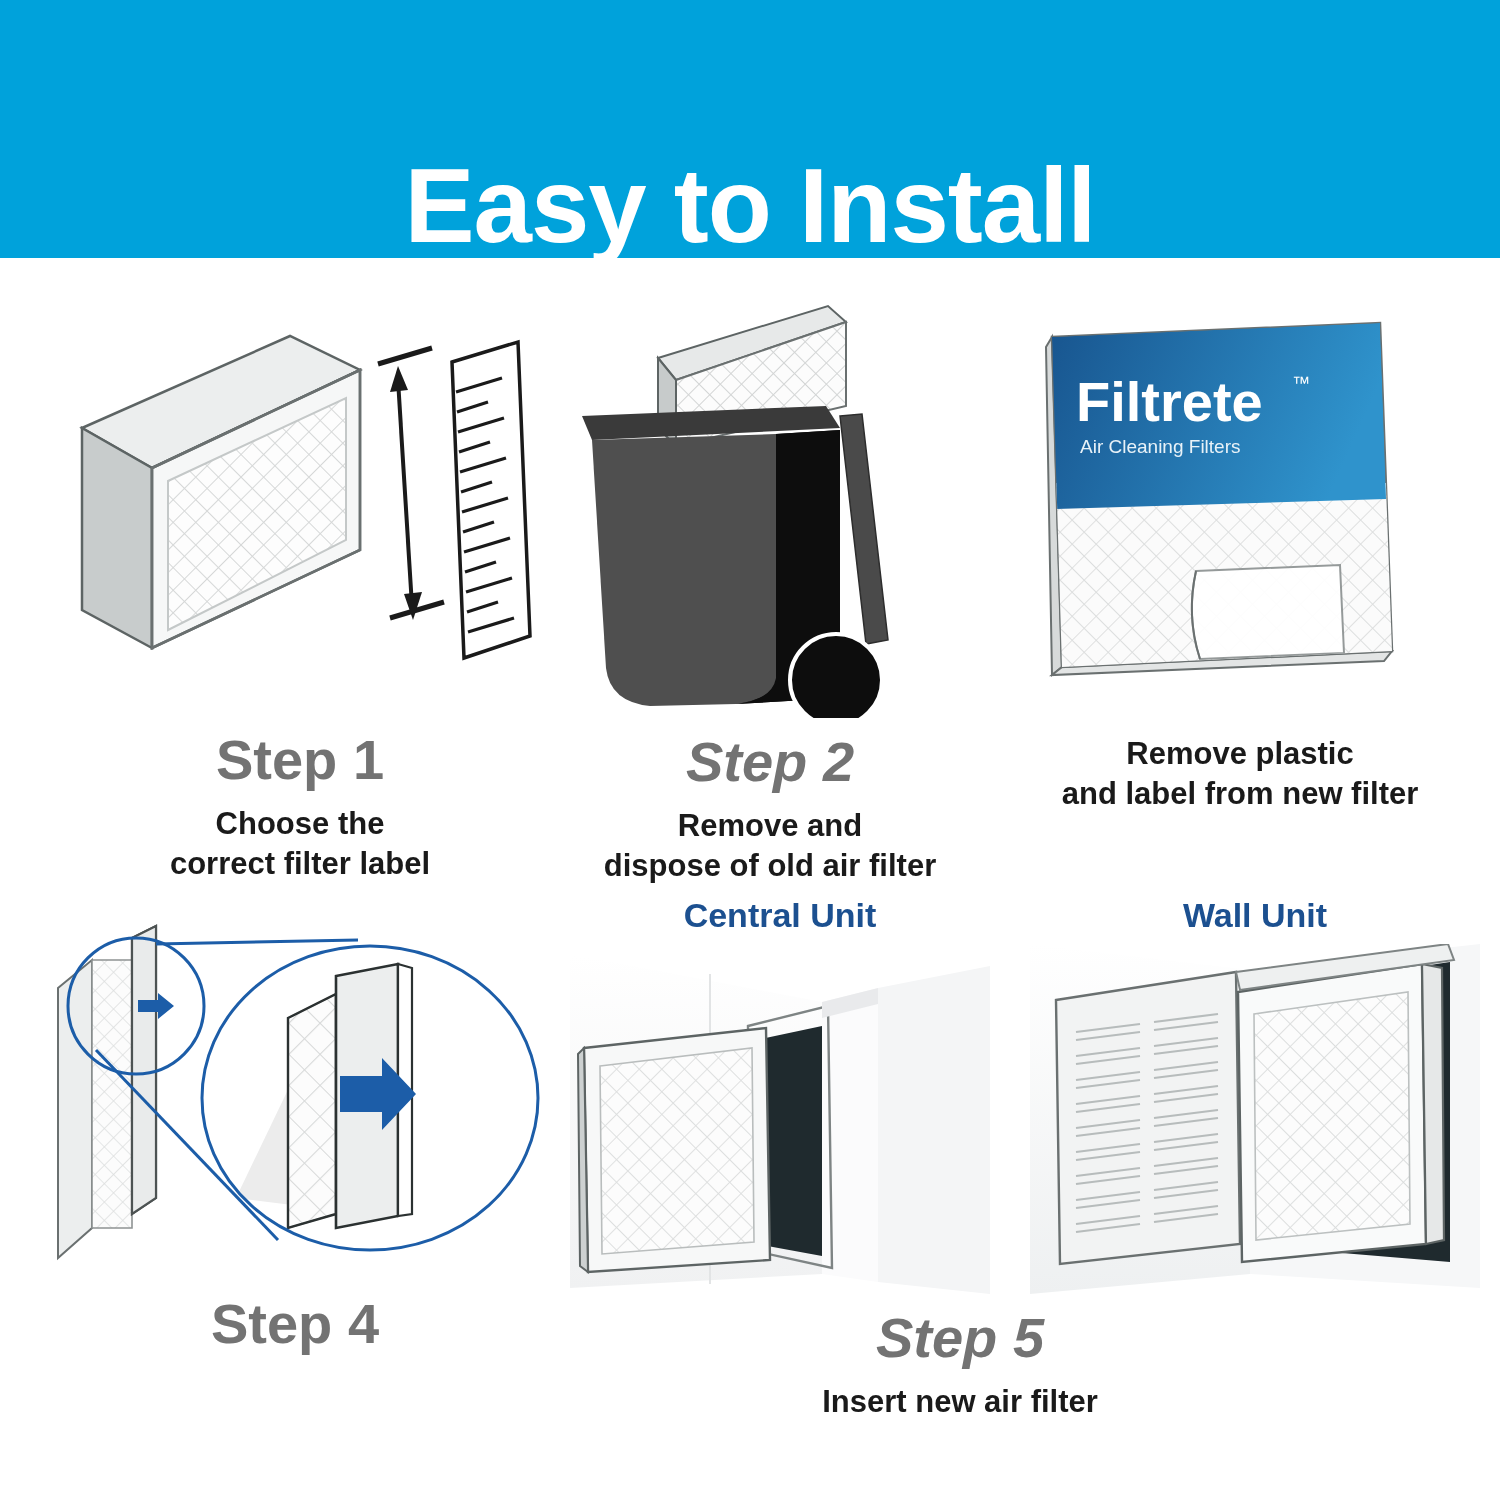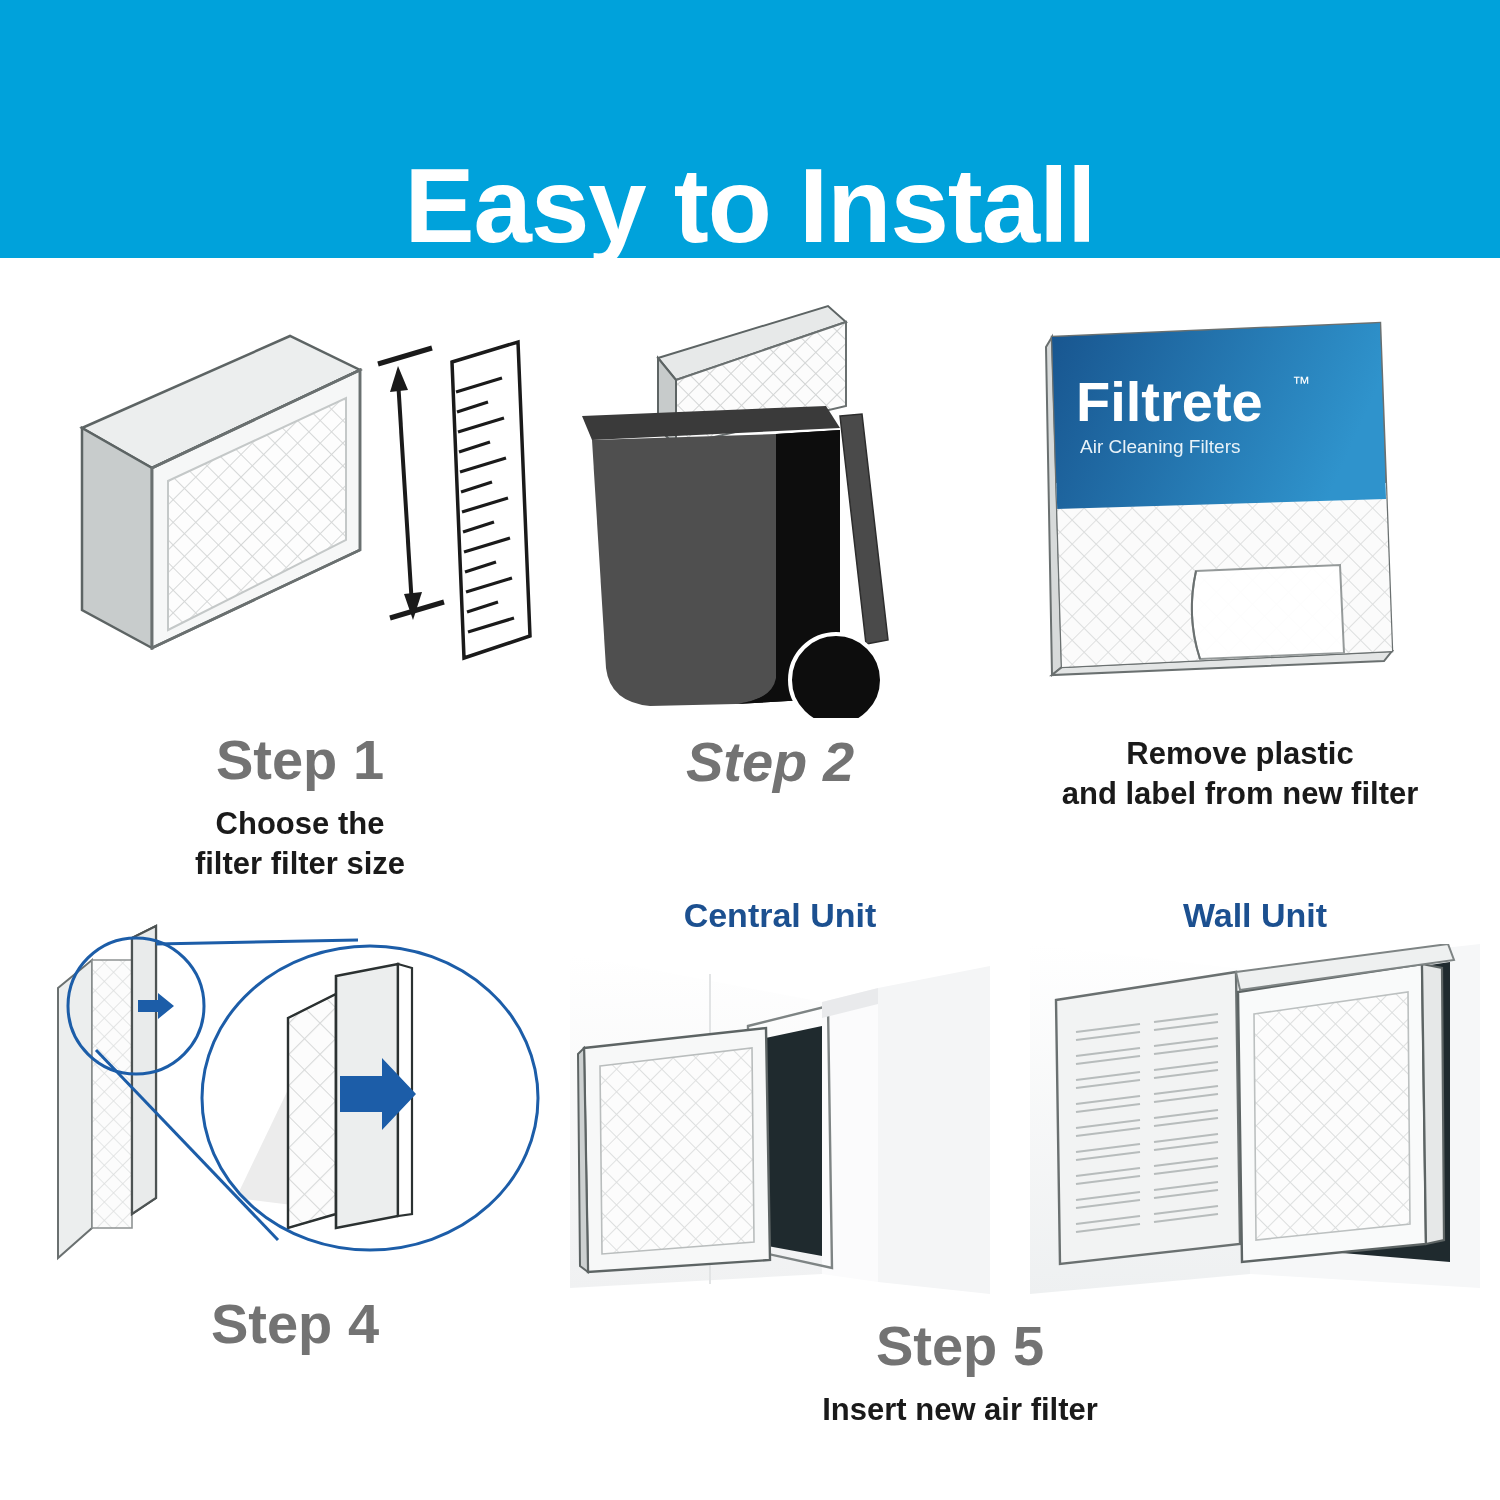--- a/index.html
+++ b/index.html
@@ -116,21 +116,21 @@
             <line x1="405" y1="254" x2="436" y2="244"></line>
             <line x1="406" y1="274" x2="452" y2="260"></line>
             <line x1="407" y1="294" x2="438" y2="284"></line>
             <line x1="408" y1="314" x2="454" y2="300"></line>
           </g>
         </g>
       </svg>
     </div>
     <div class="step-title" style="margin-top:14px;">Step 1</div>
     <div class="step-desc" style="margin-top:16px;">Choose the
-filter filter size</div>
+correct filter label</div>
   </div>
 
   <div class="step-cell" id="cell-step2">
     <div class="art-box" style="height:430px;">
       <svg width="460" height="430" viewBox="0 0 460 430">
         <defs>
           <pattern id="mesh2" width="15" height="15" patternUnits="userSpaceOnUse" patternTransform="rotate(45)">
             <rect width="15" height="15" fill="#fcfcfc"></rect>
             <path d="M0 0 H15 M0 0 V15" stroke="#d3d5d5" stroke-width="2"></path>
           </pattern>
@@ -146,20 +146,22 @@
 
         <path d="M236,146 L300,142 L300,410 L196,416 Q236,410 236,390 Z" fill="#111111"></path>
         <path d="M236,146 L236,390 Q232,412 196,416 L300,410 L300,142 Z" fill="#0d0d0d"></path>
 
         <polygon points="300,128 322,126 348,352 326,356" fill="#4a4a4a" stroke="#2d2d2d" stroke-width="1.5"></polygon>
 
         <circle cx="296" cy="392" r="46" fill="#0d0d0d" stroke="#ffffff" stroke-width="4"></circle>
       </svg>
     </div>
     <div class="step-title" style="margin-top:16px;font-style:italic;">Step 2</div>
+    <div class="step-desc" style="margin-top:16px;">Remove and
+dispose of old air filter</div>
   </div>
 
   <div class="step-cell" id="cell-step3">
     <div class="art-box" style="height:415px;">
       <svg width="480" height="415" viewBox="0 0 480 415">
         <defs>
           <linearGradient id="pkgGrad" x1="0" y1="0" x2="1" y2="0.25">
             <stop offset="0%" stop-color="#18558f"></stop>
             <stop offset="100%" stop-color="#2f93cc"></stop>
           </linearGradient>
@@ -322,17 +324,17 @@
 
           <polygon points="208,48 392,20 396,300 212,318" fill="#f9fafa" stroke="#5d6464" stroke-width="2.4"></polygon>
           <polygon points="224,70 378,48 380,280 226,296" fill="url(#mesh5b)" stroke="#bcc0c0" stroke-width="1.6"></polygon>
           <polygon points="392,20 412,24 414,296 396,300" fill="#e6e8e8" stroke="#5d6464" stroke-width="2.2"></polygon>
 
           <polygon points="206,28 418,0 424,16 210,46" fill="#eef0f0" stroke="#7e8484" stroke-width="2"></polygon>
         </svg>
       </div>
     </div>
 
-    <div class="step-title" style="margin-top:20px; width:500px; margin-left:150px;">Step 5</div>
+    <div class="step-title" style="margin-top:12px; width:500px; margin-left:150px;font-style:italic;">Step 5</div>
     <div class="step-desc" style="margin-top:16px; width:500px; margin-left:150px;">Insert new air filter</div>
   </div>
 
 </div>
 
 </body></html>

